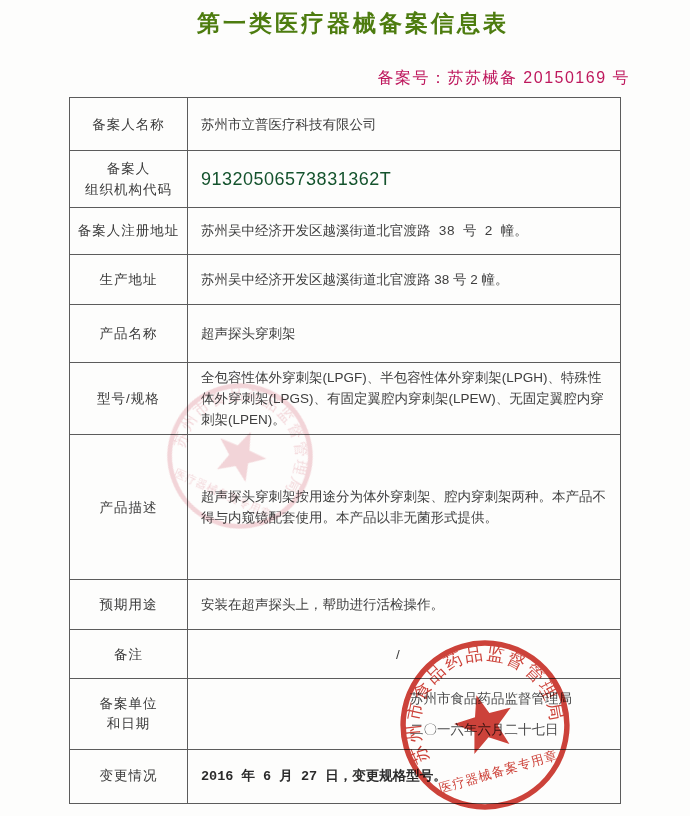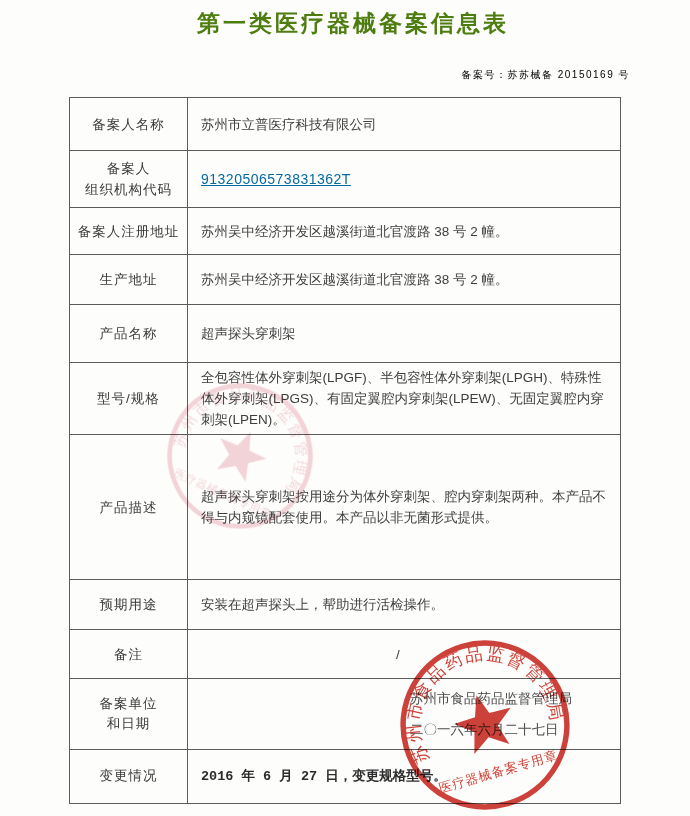--- a/index.html
+++ b/index.html
@@ -12,21 +12,21 @@
     overflow:hidden;
   }
   .doc-title{
     position:absolute;top:8px;left:8px;width:100%;
     text-align:center;
     font-size:23px;font-weight:bold;letter-spacing:3px;
     color:#4d7c0f;margin:0;
   }
   .filing-no{
     position:absolute;top:68px;right:60px;
-    font-size:10px;letter-spacing:1.5px;color:#000000;
+    font-size:16px;letter-spacing:1.5px;color:#be185d;
   }
   table.filing-table{
     position:absolute;left:69px;top:97px;
     width:552px;
     border-collapse:collapse;
     table-layout:fixed;
   }
   table.filing-table td{
     border:1px solid #5c5c5c;
     font-size:13.5px;
@@ -38,29 +38,29 @@
     width:109px;
     text-align:center;
     letter-spacing:1px;
     color:#3a3a3a;
     padding:2px 4px;
   }
   td.value-cell{
     padding:4px 12px 4px 13px;
     color:#3e3e3e;
   }
-  tr.r0{height:53px;} tr.r1{height:57px;} tr.r2{height:47px;}
+  tr.r0{height:53px;} tr.r1{height:57px;} tr.r2{height:47px;font-family:Liberation Mono, monospace;}
   tr.r3{height:50px;} tr.r4{height:58px;} tr.r5{height:68px;}
   tr.r6{height:145px;} tr.r7{height:50px;} tr.r8{height:49px;}
   tr.r9{height:62px;} tr.r10{height:54px;font-family:Liberation Mono, monospace;}
   tr.row-note td.value-cell{text-align:center;padding-left:0;}
   tr.row-authority td.label-cell{line-height:20px;}
   tr.row-authority td.value-cell{padding-left:222px;line-height:31px;color:#4a4a4a;}
   tr.row-change td.value-cell{font-weight:bold;color:#2b2b2b;}
-  tr.row-orgcode td.value-cell{font-size:14px;letter-spacing:.5px;color:#0369a1;text-decoration:underline;}
+  tr.row-orgcode td.value-cell{font-size:18px;letter-spacing:.5px;color:#14532d;}
   
   .stamp{position:absolute;mix-blend-mode:multiply;pointer-events:none;}
   .stamp-main{left:394px;top:634px;width:182px;height:182px;opacity:.88;transform:rotate(-16deg);}
   .stamp-faint{left:162px;top:378px;width:156px;height:156px;opacity:.32;transform:rotate(24deg);filter:blur(.7px);}
   .defs-svg{position:absolute;width:0;height:0;overflow:hidden;}
 </style>
 </head>
 <body>
 
 <div class="page">

